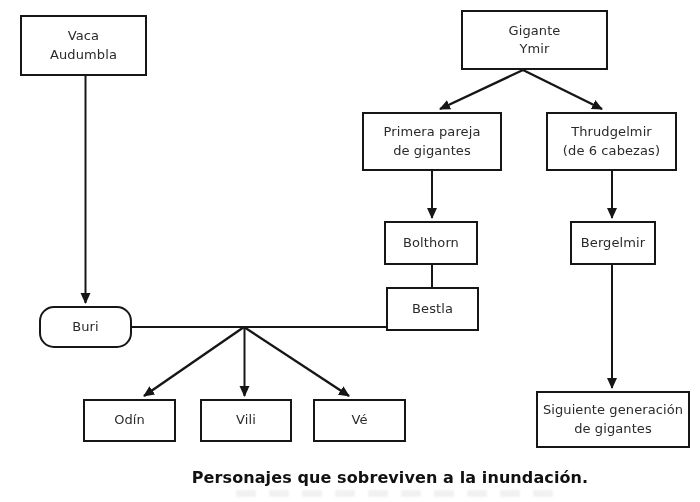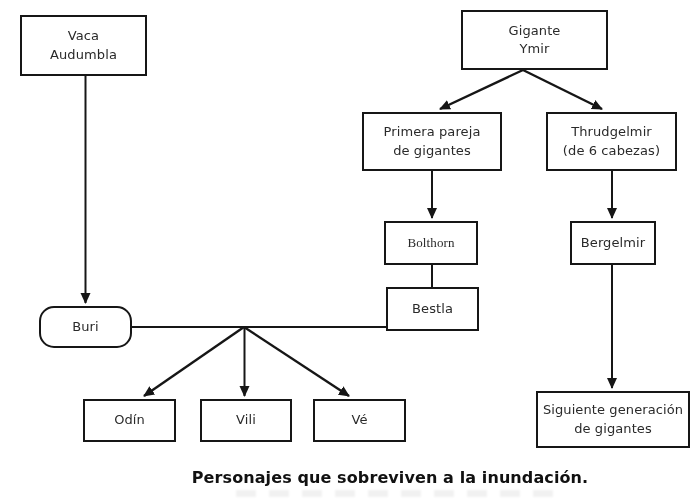--- a/index.html
+++ b/index.html
@@ -95,21 +95,21 @@
 
   <div class="node" style="left:461px; top:10px;  width:147px; height:60px;">Gigante
 Ymir</div>
 
   <div class="node" style="left:362px; top:112px; width:140px; height:59px;">Primera pareja
 de gigantes</div>
 
   <div class="node" style="left:546px; top:112px; width:131px; height:59px;">Thrudgelmir
 (de 6 cabezas)</div>
 
-  <div class="node" style="left:384px; top:221px; width:94px;  height:44px;font-family:Liberation Serif, serif;">Bolthorn</div>
+  <div class="node" style="left:384px; top:221px; width:94px;  height:44px;">Bolthorn</div>
 
   <div class="node" style="left:570px; top:221px; width:86px;  height:44px;">Bergelmir</div>
 
   <div class="node" style="left:39px;  top:306px; width:93px;  height:42px;border-radius:15px;">Buri</div>
 
   <div class="node" style="left:386px; top:287px; width:93px;  height:44px;">Bestla</div>
 
   <div class="node" style="left:83px;  top:399px; width:93px;  height:43px;">Odín</div>
 
   <div class="node" style="left:200px; top:399px; width:92px;  height:43px;">Vili</div>

